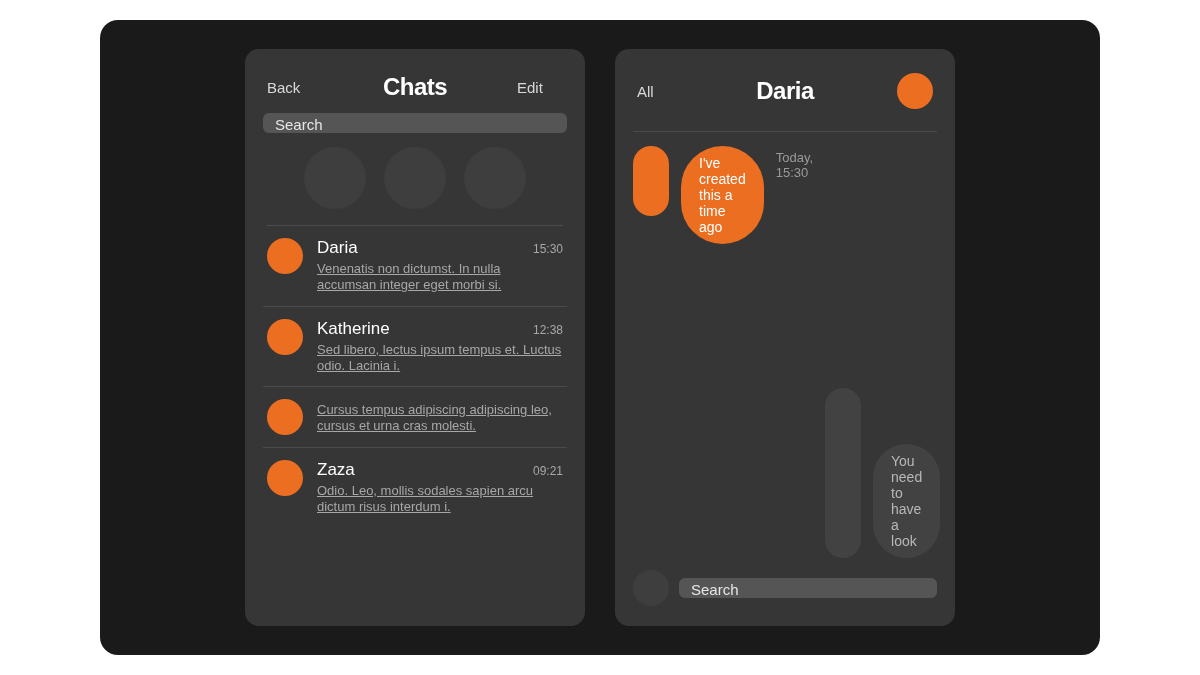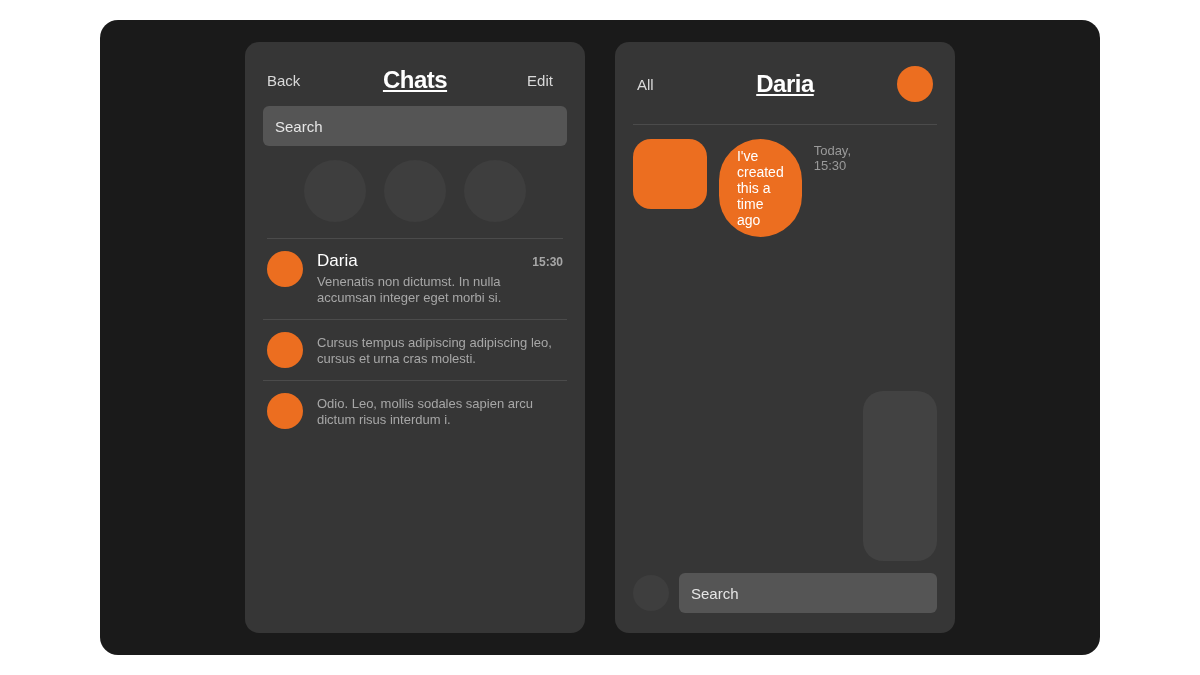--- a/index.html
+++ b/index.html
@@ -18,62 +18,61 @@
       justify-content: center;
     }
     .outer-frame {
       width: 1000px;
       height: 635px;
       background: #1a1a1a;
       border-radius: 18px;
       display: flex;
       gap: 30px;
       justify-content: center;
-      padding: 22px 0;
+      padding: 29px 0;
     }
     .phone {
       width: 340px;
       background: #363636;
       border-radius: 14px;
       padding: 20px 18px;
       display: flex;
       flex-direction: column;
     }
     .top-row {
       display: flex;
       align-items: center;
       justify-content: space-between;
       margin: 4px 4px 12px 4px;
     }
     .top-row .side {
       font-size: 15px;
       color: #d9d9d9;
       width: 46px;
     }
-    .top-row .right { text-align: center; }
+    .top-row .right { text-align: left; }
     .title {
       font-size: 24px;
       font-weight: 600;
       color: #fff;
       letter-spacing: -0.5px;
-      text-decoration: underline;
     }
     .avatar-circle {
       width: 36px;
       height: 36px;
       border-radius: 50%;
       background: #ec6e20;
       flex-shrink: 0;
     }
     .search-bar {
       background: #555555;
       border-radius: 6px;
-      height: 40px;
-      display: flex;
-      align-items: center;
+      height: 20px;
+      display: flex;
+      align-items: flex-end;
       padding: 0 12px;
       color: #e6e6e6;
       font-size: 15px;
     }
     .stories-row {
       display: flex;
       gap: 18px;
       justify-content: center;
       padding: 14px 0 16px 0;
     }
@@ -106,27 +105,27 @@
       align-items: baseline;
     }
     .chat-name {
       color: #fff;
       font-size: 17px;
       font-weight: 500;
     }
     .chat-time {
       color: #a7a7a7;
       font-size: 12px;
-      font-weight: bold;
     }
     .chat-preview {
       color: #a7a7a7;
       font-size: 13px;
       line-height: 1.25;
       margin-top: 3px;
+      text-decoration: underline;
     }
     
     .conv-divider {
       height: 1px;
       background: #4b4b4b;
       margin-top: 10px;
     }
     .messages {
       flex: 1;
       display: flex;
@@ -194,46 +193,61 @@
           <div class="chat-head">
             <span class="chat-name">Daria</span>
             <span class="chat-time">15:30</span>
           </div>
           <div class="chat-preview">Venenatis non dictumst. In nulla accumsan integer eget morbi si.</div>
         </div>
       </div>
       <div class="chat-item">
         <div class="avatar-circle"></div>
         <div class="chat-body">
+          <div class="chat-head">
+            <span class="chat-name">Katherine</span>
+            <span class="chat-time">12:38</span>
+          </div>
+          <div class="chat-preview">Sed libero, lectus ipsum tempus et. Luctus odio. Lacinia i.</div>
+        </div>
+      </div>
+      <div class="chat-item">
+        <div class="avatar-circle"></div>
+        <div class="chat-body">
           <div class="chat-preview">Cursus tempus adipiscing adipiscing leo, cursus et urna cras molesti.</div>
         </div>
       </div>
       <div class="chat-item">
         <div class="avatar-circle"></div>
         <div class="chat-body">
+          <div class="chat-head">
+            <span class="chat-name">Zaza</span>
+            <span class="chat-time">09:21</span>
+          </div>
           <div class="chat-preview">Odio. Leo, mollis sodales sapien arcu dictum risus interdum i.</div>
         </div>
       </div>
     </div>
   </div>
 
   <div class="phone">
     <div class="top-row">
       <span class="side">All</span>
       <span class="title">Daria</span>
       <span class="side right" style="display:flex;justify-content:flex-end;">
         <span class="avatar-circle"></span>
       </span>
     </div>
     <div class="conv-divider"></div>
     <div class="messages">
       <div class="bubble orange block"></div>
       <div class="bubble orange pill">I've created this a time ago</div>
       <div class="timestamp-line">Today, 15:30</div>
       <div class="bubble grey media"></div>
+      <div class="bubble grey">You need to have a look</div>
     </div>
     <div class="input-row">
       <div class="input-attach"></div>
       <div class="search-bar">
         <span>Search</span>
       </div>
     </div>
   </div>
 
 </div>

